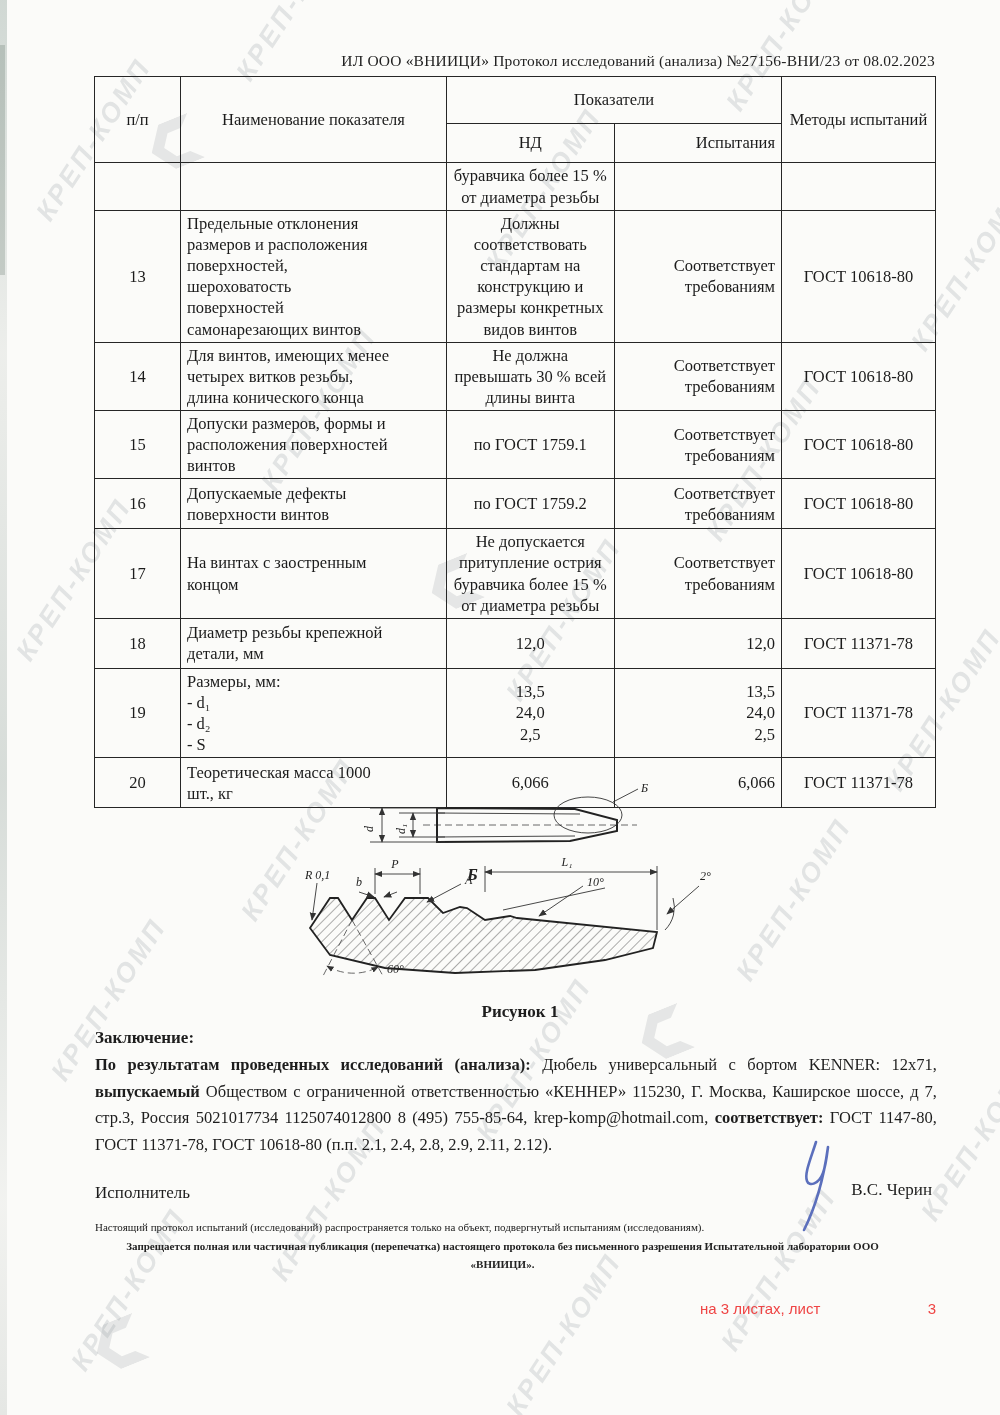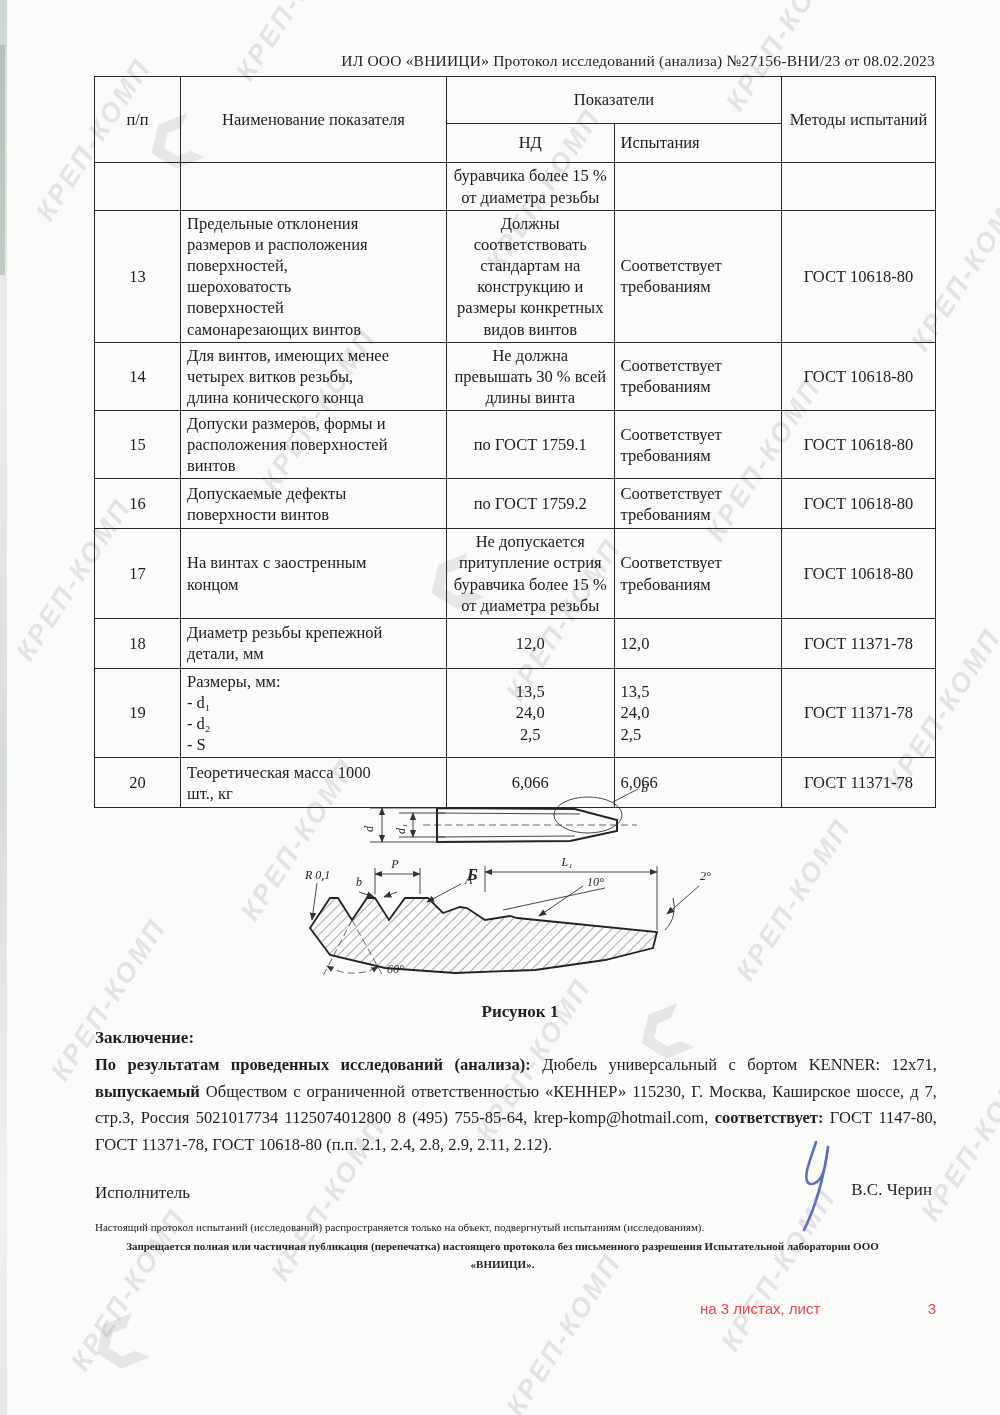--- a/index.html
+++ b/index.html
@@ -34,21 +34,21 @@
   
   .tbl-wrap{position:absolute; left:94px; top:76px;}
   table.protocol{border-collapse:collapse; table-layout:fixed; width:842px; font-size:16.5px; color:#1b1b1b;}
   .protocol td, .protocol th{
     border:1.6px solid #262626; vertical-align:middle; padding:2px 6px;
     font-weight:normal; white-space:pre-line; line-height:1.28;
   }
   .c-num{text-align:center; width:73px;}
   .c-name{text-align:left; padding:3px 10px; width:253px;}
   .c-nd{text-align:center; width:195px;}
-  .c-test{text-align:left; width:180px;}
+  .c-test{text-align:right; width:180px;}
   .c-method{text-align:center; width:141px;}
   .hrow1{height:42px;} .hrow2{height:34px;}
   .r0{height:48px;} .r1{height:128px;} .r2{height:64px;} .r3{height:64px;} .r4{height:50px;}
   .r5{height:86px;} .r6{height:50px;} .r7{height:84px;} .r8{height:50px;}
   
   .figure-wrap{position:absolute; left:275px; top:780px;}
   .fig-caption{
     position:absolute; left:280px; top:1002px; width:480px; text-align:center;
     font-weight:bold; font-size:17px;
   }

